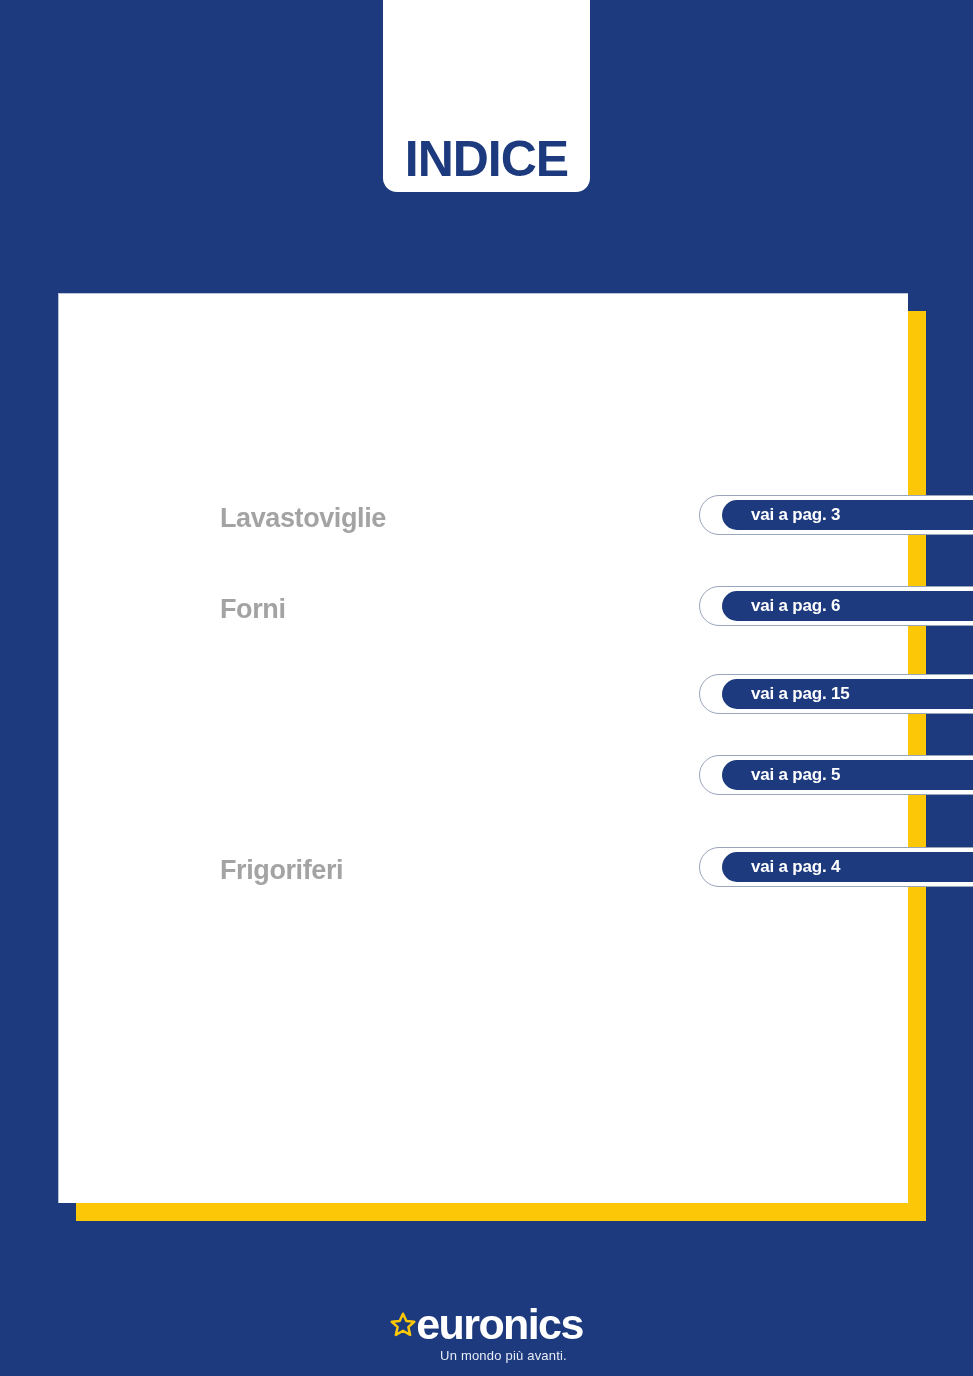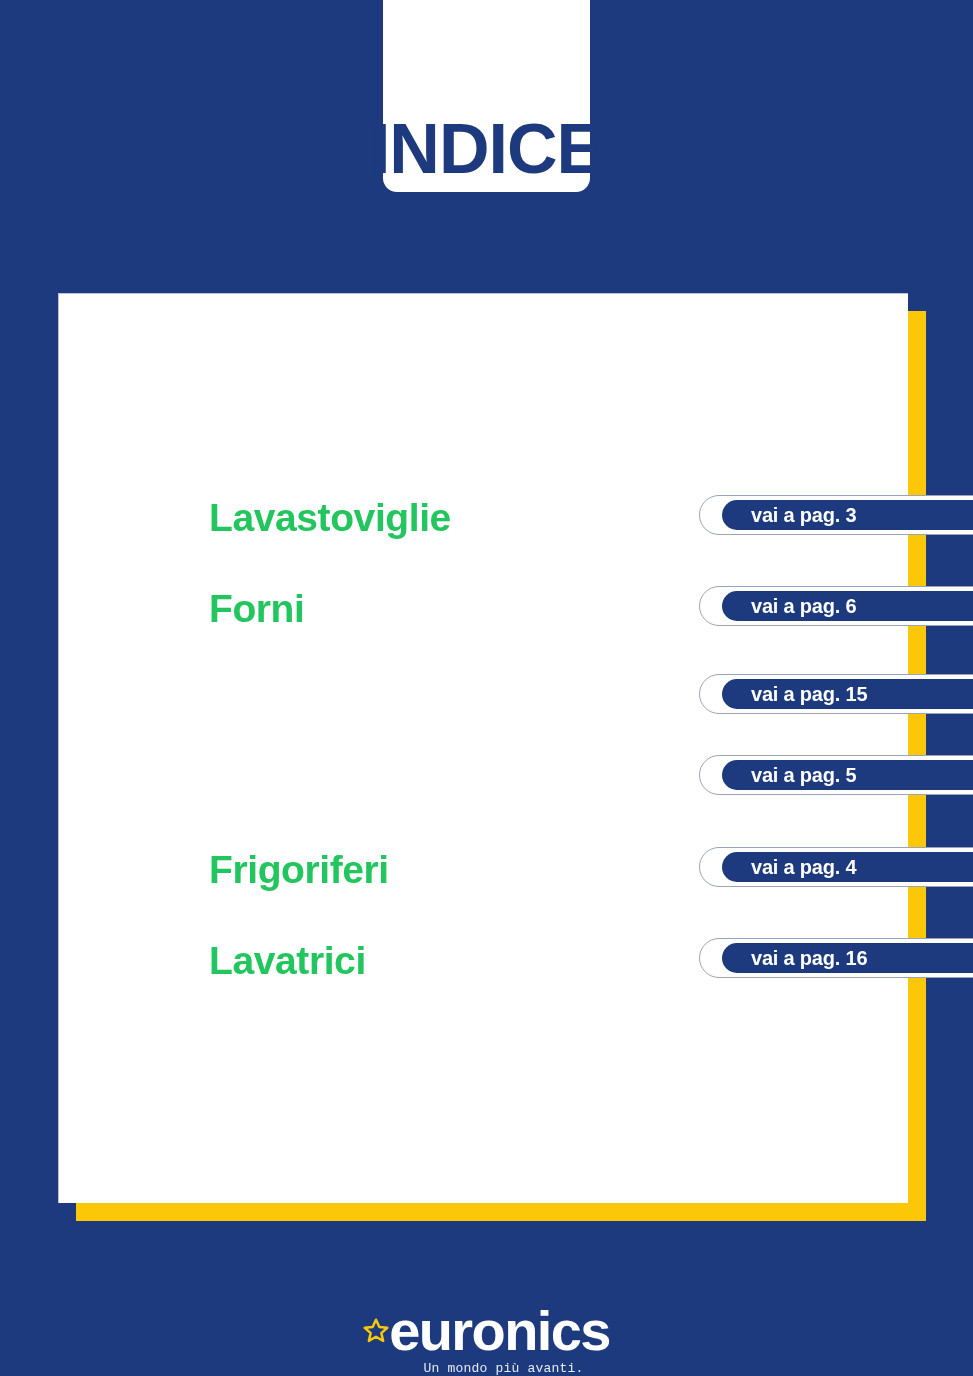--- a/index.html
+++ b/index.html
@@ -25,21 +25,21 @@
     background: #ffffff;
     border-bottom-left-radius: 14px;
     border-bottom-right-radius: 14px;
     display: flex;
     align-items: flex-end;
     justify-content: center;
     box-sizing: border-box;
     padding-bottom: 8px;
   }
   #header-tab-title {
-    font-size: 70px;
+    font-size: 50px;
     font-weight: bold;
     letter-spacing: -1px;
     color: #1c3a7d;
     line-height: 1;
   }
 
   
   #card-wrap {
     position: absolute;
     left: 58px;
@@ -78,24 +78,24 @@
   .index-row {
     position: absolute;
     left: 0;
     width: 915px;
     height: 46px;
     display: flex;
     align-items: center;
   }
   .index-label {
     position: absolute;
-    left: 151px;
-    font-size: 39px;
-    font-weight: bold;
-    color: #22c55e;
+    left: 162px;
+    font-size: 27px;
+    font-weight: bold;
+    color: #a3a3a3;
     letter-spacing: -0.4px;
     white-space: nowrap;
   }
   .index-link {
     position: absolute;
     left: 641px;
     top: 0;
     width: 330px;
     height: 40px;
     background: #ffffff;
@@ -111,21 +111,21 @@
     width: 308px;
     height: 30px;
     background: #1c3a7d;
     border-radius: 15px;
     display: flex;
     align-items: center;
     box-sizing: border-box;
     padding-left: 29px;
   }
   .index-link-text {
-    font-size: 20px;
+    font-size: 17px;
     font-weight: bold;
     color: #ffffff;
     letter-spacing: -0.2px;
     white-space: nowrap;
   }
 
   
   #footer-logo {
     position: absolute;
     left: 0;
@@ -140,33 +140,32 @@
     align-items: center;
     gap: 1px;
   }
   #logo-star {
     width: 26px;
     height: 26px;
     display: block;
     margin-right: -1px;
   }
   #logo-wordmark {
-    font-size: 56px;
+    font-size: 43px;
     font-weight: bold;
     color: #ffffff;
     letter-spacing: -1.6px;
     line-height: 1;
   }
   #logo-tagline {
     font-size: 13px;
     color: #e8ecf5;
     letter-spacing: 0.2px;
     margin-top: 2px;
     margin-left: 34px;
-    font-family: Liberation Mono, monospace;
   }
 </style>
 </head>
 <body>
 
 <div id="header-tab">
   <div id="header-tab-title">INDICE</div>
 </div>
 
 <div id="card-wrap">
@@ -212,28 +211,20 @@
 
   <div class="index-row" style="top:554px">
     <div class="index-label">Frigoriferi</div>
     <div class="index-link">
       <div class="index-link-inner">
         <span class="index-link-text">vai a pag. 4</span>
       </div>
     </div>
   </div>
 
-  <div class="index-row" style="top:645px">
-    <div class="index-label">Lavatrici</div>
-    <div class="index-link">
-      <div class="index-link-inner">
-        <span class="index-link-text">vai a pag. 16</span>
-      </div>
-    </div>
-  </div>
 
 </div>
 
 <div id="footer-logo">
   <div id="logo-mark-row">
     <svg id="logo-star" viewBox="0 0 24 24" aria-hidden="true">
       <path d="M12 1.6 L15.1 8.4 L22.4 9.0 L16.9 13.9 L18.6 21.1 L12 17.3 L5.4 21.1 L7.1 13.9 L1.6 9.0 L8.9 8.4 Z" fill="none" stroke="#fbc707" stroke-width="2.3" stroke-linejoin="round"></path>
     </svg>
     <div id="logo-wordmark">euronics</div>
   </div>

